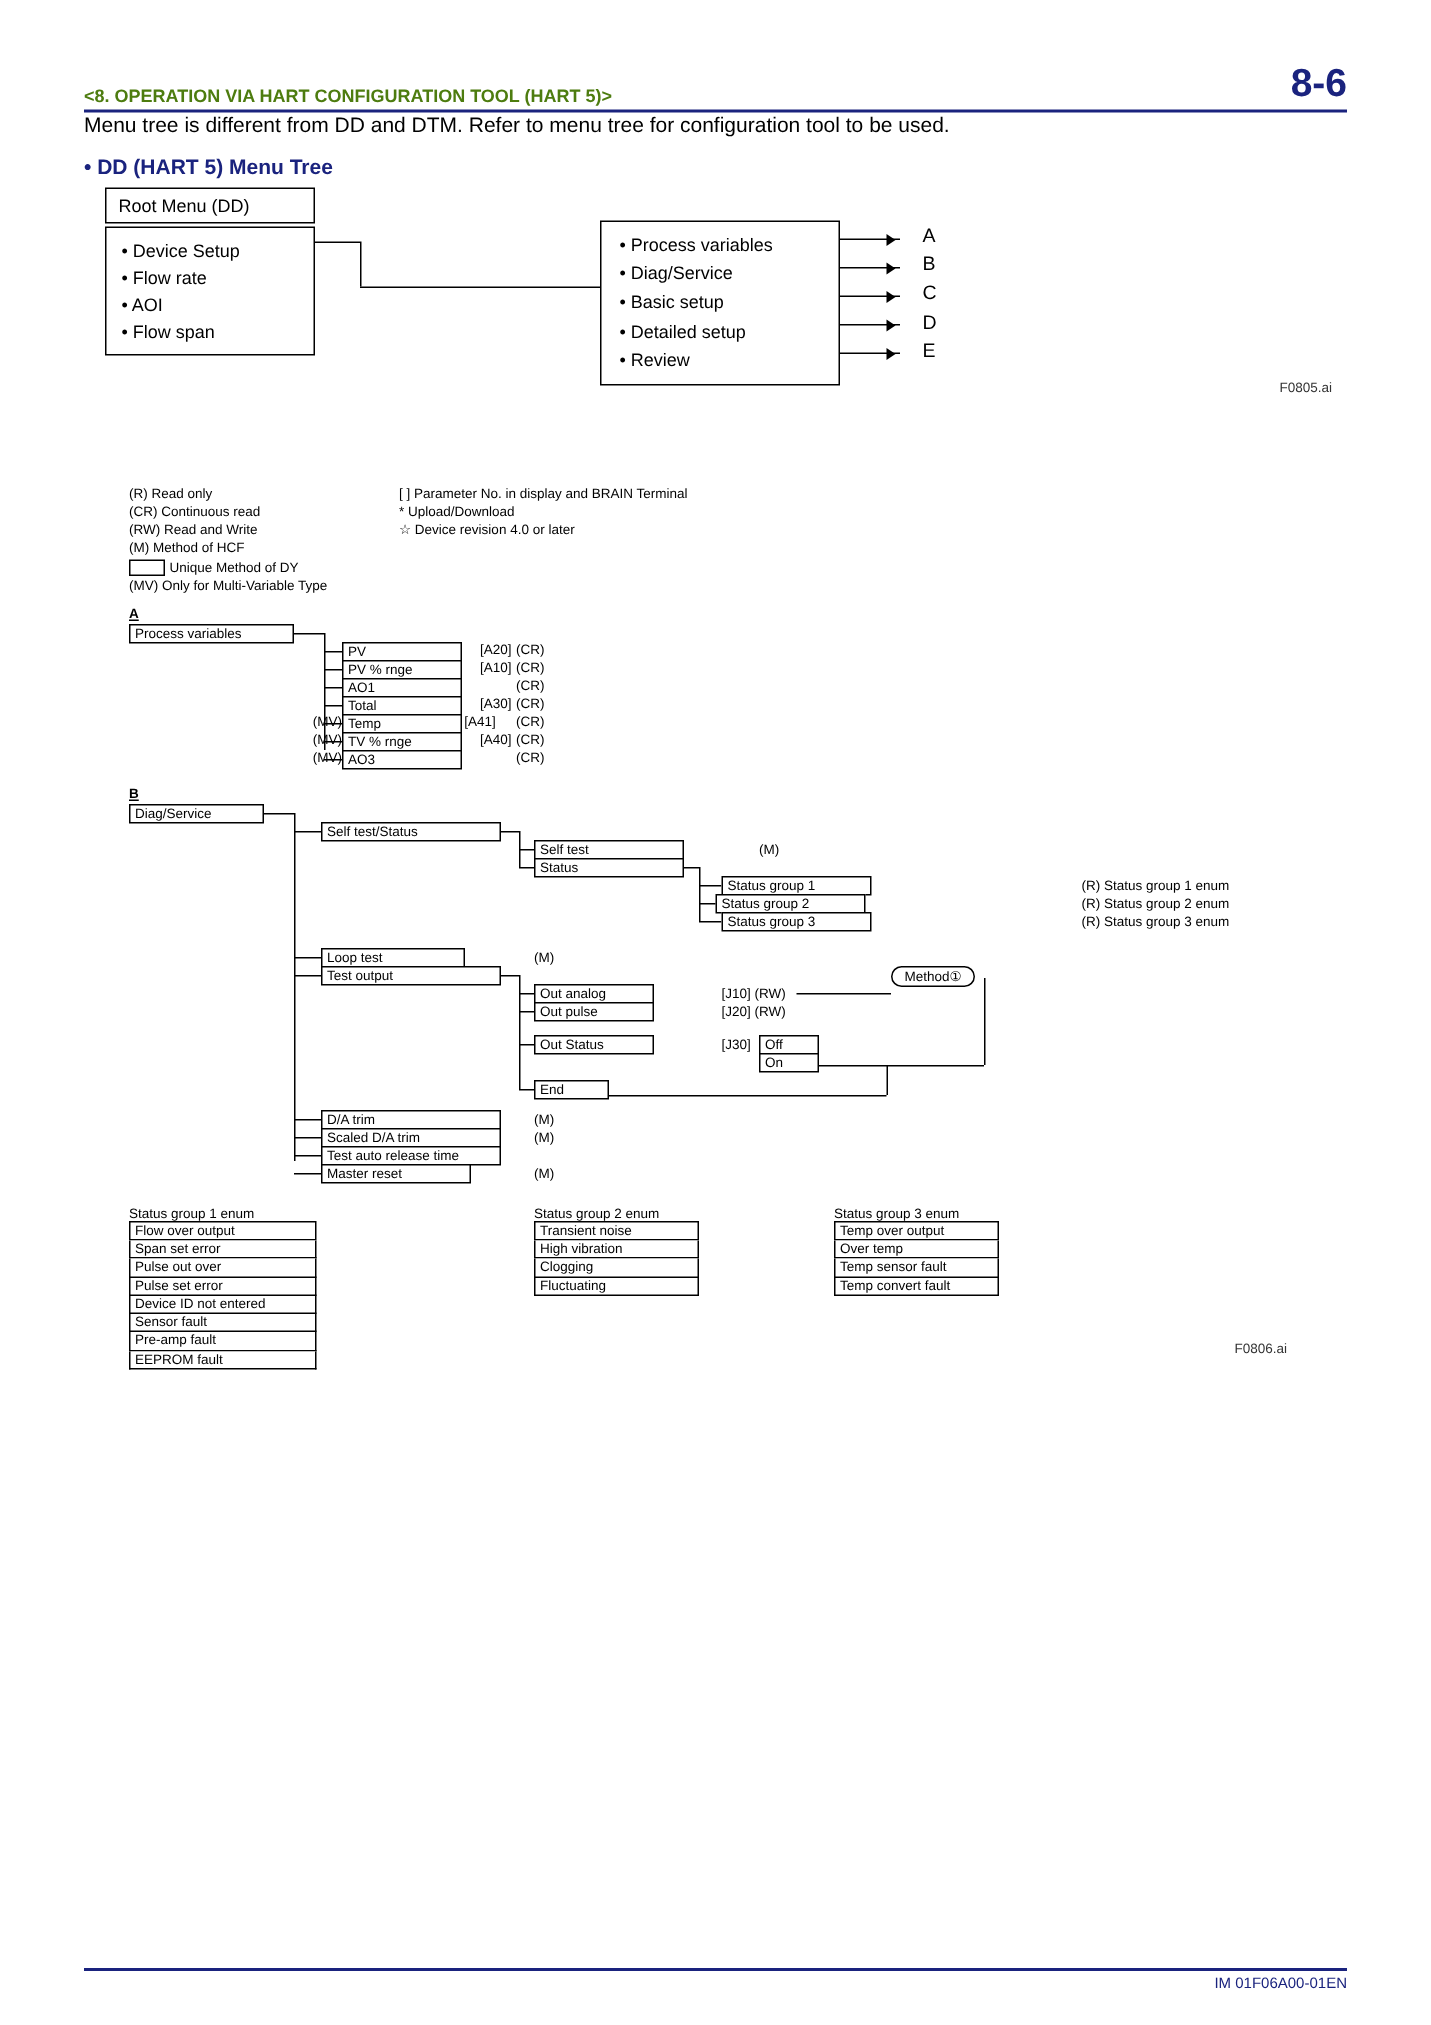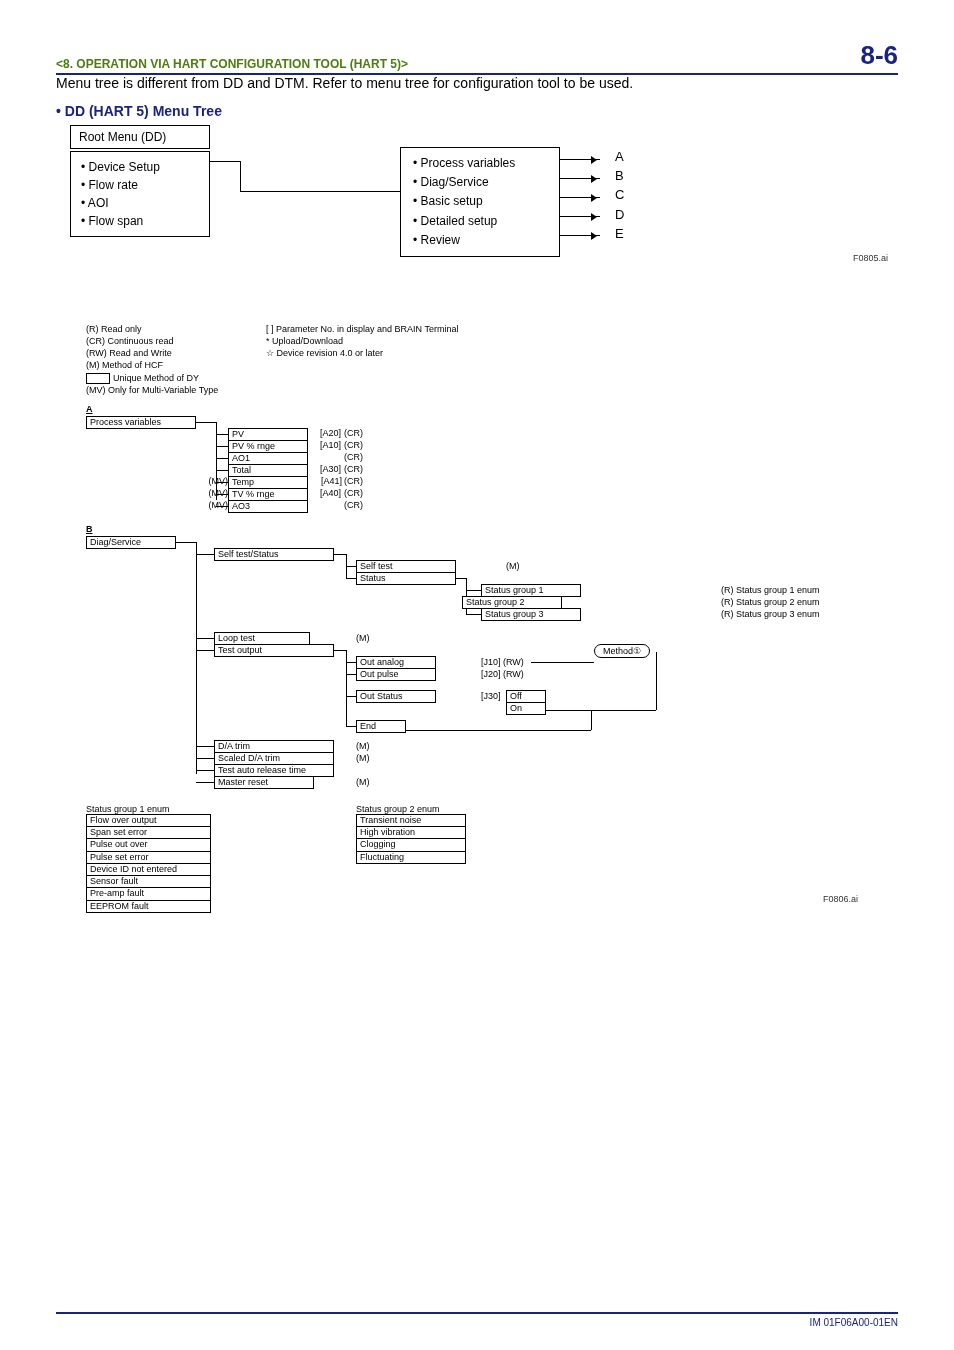--- a/index.html
+++ b/index.html
@@ -117,21 +117,21 @@
         <span class="cell abs" style="left:142px;top:48px;width:80px">AO1</span>
         <span class="abs" style="left:225px;top:48px;width:30px;text-align:right"></span>
         <span class="abs" style="left:258px;top:48px">(CR)</span>
         <div class="hl" style="left:130px;top:66px;width:12px"></div>
         <span class="cell abs" style="left:142px;top:60px;width:80px">Total</span>
         <span class="abs" style="left:225px;top:60px;width:30px;text-align:right">[A30]</span>
         <span class="abs" style="left:258px;top:60px">(CR)</span>
         <div class="hl" style="left:130px;top:78px;width:12px"></div>
         <span class="abs" style="left:112px;top:72px;width:30px;text-align:right">(MV)</span>
         <span class="cell abs" style="left:142px;top:72px;width:80px">Temp</span>
-        <span class="abs" style="left:235px;top:72px;width:30px;text-align:left">[A41]</span>
+        <span class="abs" style="left:219px;top:72px;width:30px;text-align:center">[A41]</span>
         <span class="abs" style="left:258px;top:72px">(CR)</span>
         <div class="hl" style="left:130px;top:90px;width:12px"></div>
         <span class="abs" style="left:112px;top:84px;width:30px;text-align:right">(MV)</span>
         <span class="cell abs" style="left:142px;top:84px;width:80px">TV % rnge</span>
         <span class="abs" style="left:225px;top:84px;width:30px;text-align:right">[A40]</span>
         <span class="abs" style="left:258px;top:84px">(CR)</span>
         <div class="hl" style="left:130px;top:102px;width:12px"></div>
         <span class="abs" style="left:112px;top:96px;width:30px;text-align:right">(MV)</span>
         <span class="cell abs" style="left:142px;top:96px;width:80px">AO3</span>
         <span class="abs" style="left:225px;top:96px;width:30px;text-align:right"></span>
@@ -153,21 +153,21 @@
     <div class="cell abs" style="left:270px;top:36px;width:100px">Self test</div>
     <span class="abs" style="left:420px;top:37px">(M)</span>
     <div class="hl" style="left:260px;top:54px;width:10px"></div>
     <div class="cell abs" style="left:270px;top:48px;width:100px">Status</div>
     <div class="hl" style="left:370px;top:54px;width:10px"></div>
     <div class="vl" style="left:380px;top:54px;height:36px"></div>
     <div class="hl" style="left:380px;top:66px;width:15px"></div>
     <div class="cell abs" style="left:395px;top:60px;width:100px">Status group 1</div>
     <span class="abs" style="left:635px;top:61px">(R) Status group 1 enum</span>
     <div class="hl" style="left:380px;top:78px;width:15px"></div>
-    <div class="cell abs" style="left:376px;top:72px;width:100px">Status group 2</div>
+    <div class="cell abs" style="left:391px;top:72px;width:100px">Status group 2</div>
     <span class="abs" style="left:635px;top:73px">(R) Status group 2 enum</span>
     <div class="hl" style="left:380px;top:90px;width:15px"></div>
     <div class="cell abs" style="left:395px;top:84px;width:100px">Status group 3</div>
     <span class="abs" style="left:635px;top:85px">(R) Status group 3 enum</span>
 
     <div class="hl" style="left:110px;top:114px;width:18px"></div>
     <div class="cell abs" style="left:128px;top:108px;width:96px">Loop test</div>
     <span class="abs" style="left:270px;top:109px">(M)</span>
     <div class="hl" style="left:110px;top:126px;width:18px"></div>
     <div class="cell abs" style="left:128px;top:120px;width:120px">Test output</div>
@@ -224,17 +224,26 @@
     </div>
     <div class="abs" style="left:270px;top:280px">
       <div>Status group 2 enum</div>
       <div id="enum2">
           <div class="cell" style="width: 110px; display: block; border-top: 1px solid rgb(0, 0, 0);">Transient noise</div>
           <div class="cell" style="width:110px;display:block;border-top:none">High vibration</div>
           <div class="cell" style="width:110px;display:block;border-top:none">Clogging</div>
           <div class="cell" style="width:110px;display:block;border-top:none">Fluctuating</div>
         </div>
     </div>
+    <div class="abs" style="left:470px;top:280px">
+      <div>Status group 3 enum</div>
+      <div id="enum3">
+          <div class="cell" style="width: 110px; display: block; border-top: 1px solid rgb(0, 0, 0);">Temp over output</div>
+          <div class="cell" style="width:110px;display:block;border-top:none">Over temp</div>
+          <div class="cell" style="width:110px;display:block;border-top:none">Temp sensor fault</div>
+          <div class="cell" style="width:110px;display:block;border-top:none">Temp convert fault</div>
+        </div>
+    </div>
     <div class="fig-label" style="top:370px;right:40px">F0806.ai</div>
   </div>
 
   <div class="footer">IM 01F06A00-01EN</div>
 </div>
 
 </body></html>

